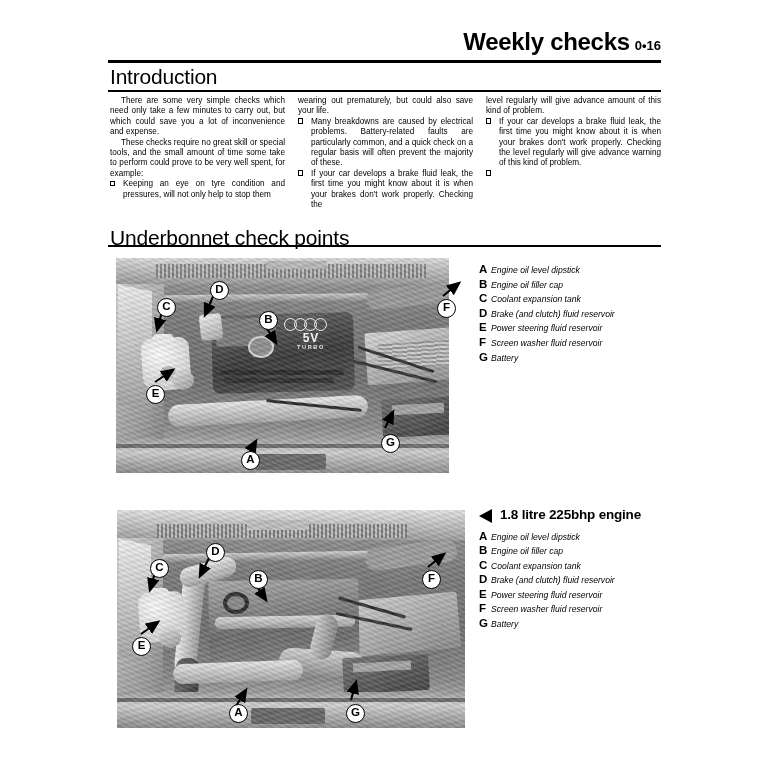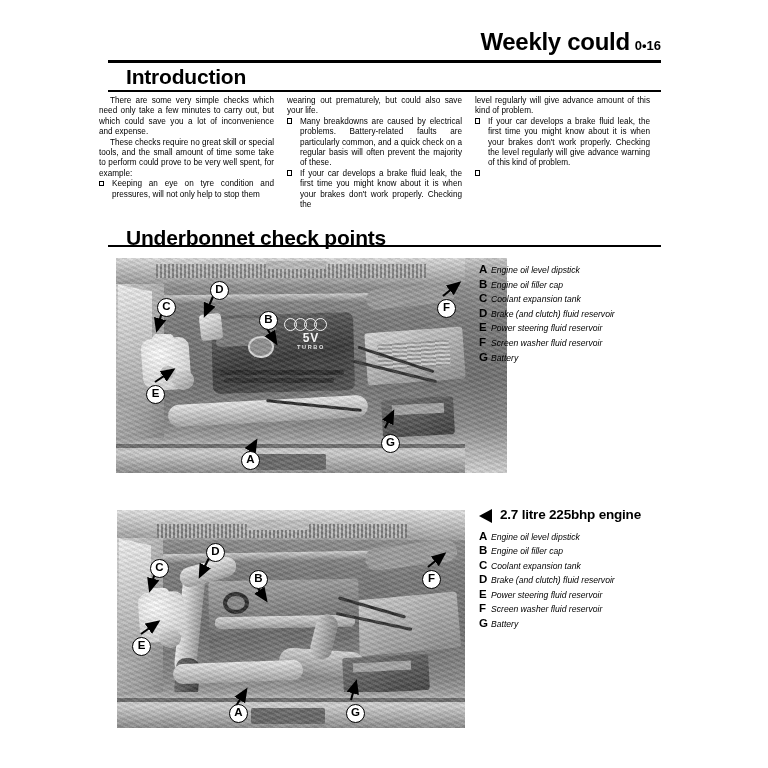--- a/index.html
+++ b/index.html
@@ -58,30 +58,29 @@
     width: 553px;
     height: 1.6px;
     background: #000;
   }
 
   
   .section-h {
     position: absolute;
     left: 110px;
     font-size: 21px;
-    font-weight: bold;
+    font-weight: normal;
     letter-spacing: -0.2px;
     line-height: 1;
-    margin-left: 16px;
   }
 
   
   .cols {
     position: absolute;
-    left: 99px;
+    left: 110px;
     top: 96px;
     width: 551px;
     display: flex;
     gap: 13px;
     justify-content: flex-end;
   }
   .col {
     width: 175px;
     font-size: 8.2px;
     line-height: 10.4px;
@@ -214,21 +213,21 @@
     letter-spacing: 1.6px;
     line-height: 7px;
   }
 </style>
 </head>
 <body>
 
 <div class="page">
 
   <div class="header">
-    <span class="header-title">Weekly could</span><span class="header-folio">0•16</span>
+    <span class="header-title">Weekly checks</span><span class="header-folio">0•16</span>
   </div>
   <div class="rule-thick" style="top:60px"></div>
 
   <div class="section-h" style="top:66px">Introduction</div>
   <div class="rule-thin" style="top:90px"></div>
 
   <div class="cols">
 
     <div class="col">
       <p class="indent">There are some very simple checks which need only take a few minutes to carry out, but which could save you a lot of inconvenience and expense.</p>
@@ -246,21 +245,21 @@
       <p>level regularly will give advance amount of this kind of problem.</p>
       <p class="bullet"><span class="bullet-box"></span><span>If your car develops a brake fluid leak, the first time you might know about it is when your brakes don't work properly. Checking the level regularly will give advance warning of this kind of problem.</span></p>
       <p class="bullet"><span class="bullet-box"></span></p>
     </div>
 
   </div>
 
   <div class="section-h" style="top:227px">Underbonnet check points</div>
   <div class="rule-thin" style="top:245px"></div>
 
-  <div class="photo" style="left:116px; top:258px; width:391px; height:215px;">
+  <div class="photo" style="left:116px; top:258px; width:333px; height:215px;">
     <div class="photo-inner">
       <div class="bay-bg"></div>
 
       <div class="sh" style="left:0;top:0;width:349px;height:26px;background:linear-gradient(180deg,#dcdcdc,#9b9b9b);"></div>
       <div class="sh" style="left:40px;top:6px;width:270px;height:14px;background:repeating-linear-gradient(90deg,#6f6f6f 0 2px,#c2c2c2 2px 4px);opacity:.75;"></div>
       <div class="sh" style="left:150px;top:3px;width:60px;height:8px;background:#b9b9b9;transform:skewX(-10deg);"></div>
 
       <div class="sh" style="left:12px;top:36px;width:325px;height:9px;background:linear-gradient(180deg,#d0d0d0,#7d7d7d);border-radius:4px;transform:rotate(-0.6deg);"></div>
       <div class="sh" style="left:250px;top:28px;width:90px;height:20px;background:#9a9a9a;border-radius:10px;transform:rotate(-6deg);"></div>
 
@@ -434,21 +433,21 @@
   <div class="callout" style="left:249px;top:570px">B</div>
   <div class="callout" style="left:150px;top:559px">C</div>
   <div class="callout" style="left:206px;top:543px">D</div>
   <div class="callout" style="left:132px;top:637px">E</div>
   <div class="callout" style="left:422px;top:570px">F</div>
   <div class="callout" style="left:346px;top:704px">G</div>
 
   <div class="legend" style="left:479px; top:507px;">
     <div class="legend-title">
       <span class="tri"></span>
-      <span>2.7 litre 225bhp engine</span>
+      <span>1.8 litre 225bhp engine</span>
     </div>
     <div class="legend-list">
       <div class="legend-item">
           <span class="legend-key">A</span>
           <span class="legend-desc">Engine oil level dipstick</span>
         </div>
       <div class="legend-item">
           <span class="legend-key">B</span>
           <span class="legend-desc">Engine oil filler cap</span>
         </div>

